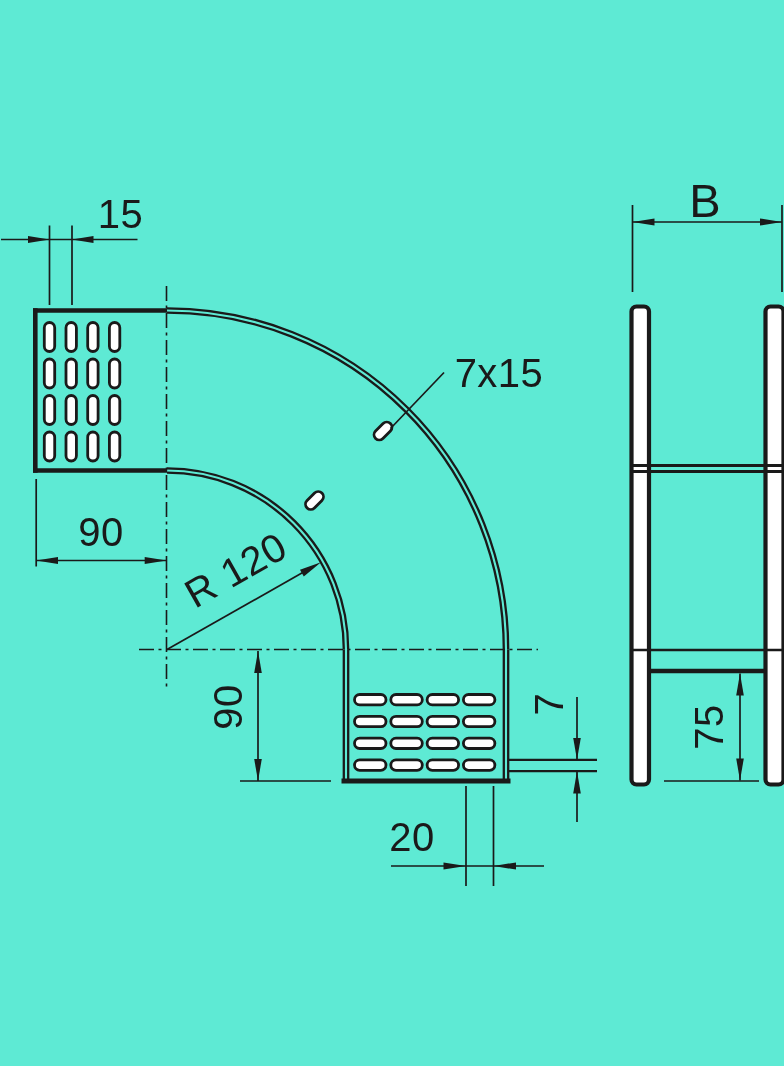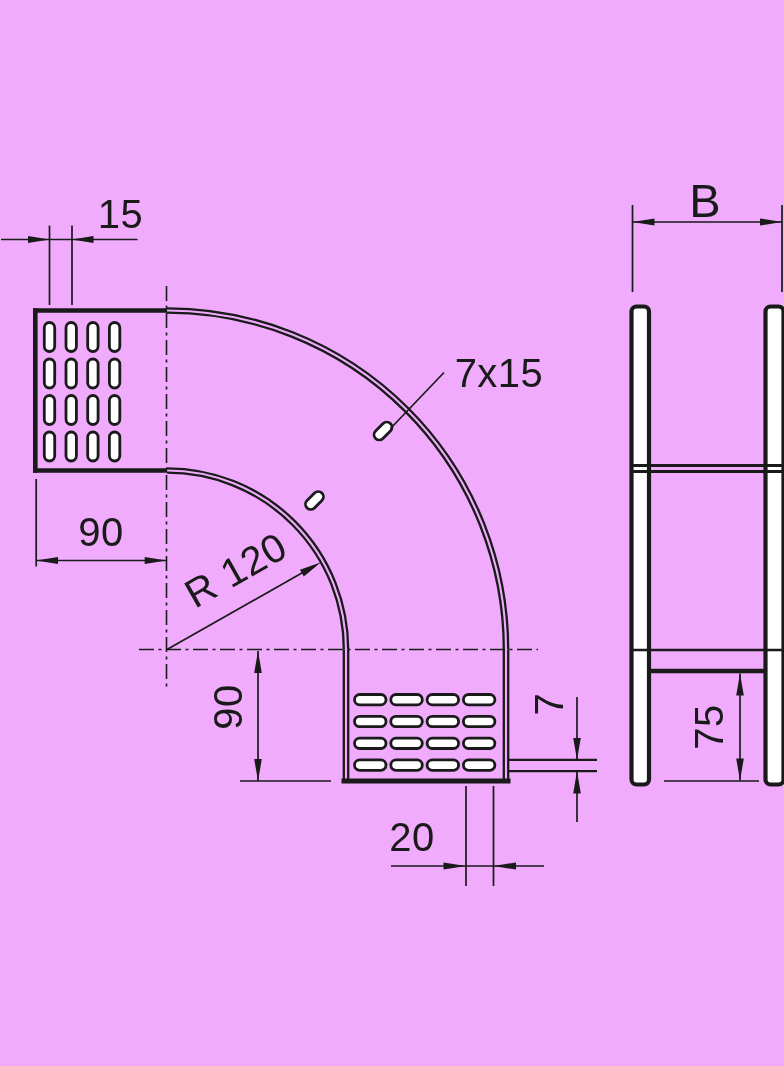--- a/index.html
+++ b/index.html
@@ -1,16 +1,16 @@
 <!DOCTYPE html>
 <html><head>
 <meta charset="utf-8">
 <style>
   html,body{margin:0;padding:0;background:#fff;}
-  .stage{position:relative;width:784px;height:1066px;background:#f0abfc;overflow:hidden;
+  .stage{position:relative;width:784px;height:1066px;background:#5eead4;overflow:hidden;
          font-family:"Liberation Sans", sans-serif;}
   svg{position:absolute;top:0;left:0;}
   text{fill:#1a1a1a;font-family:"Liberation Sans", sans-serif;font-weight:400;}
   .dimtxt{font-size:40px;letter-spacing:0.5px;}
   .bigtxt{font-size:47px;}
 </style>
 </head>
 <body>
 
 <div class="stage">

